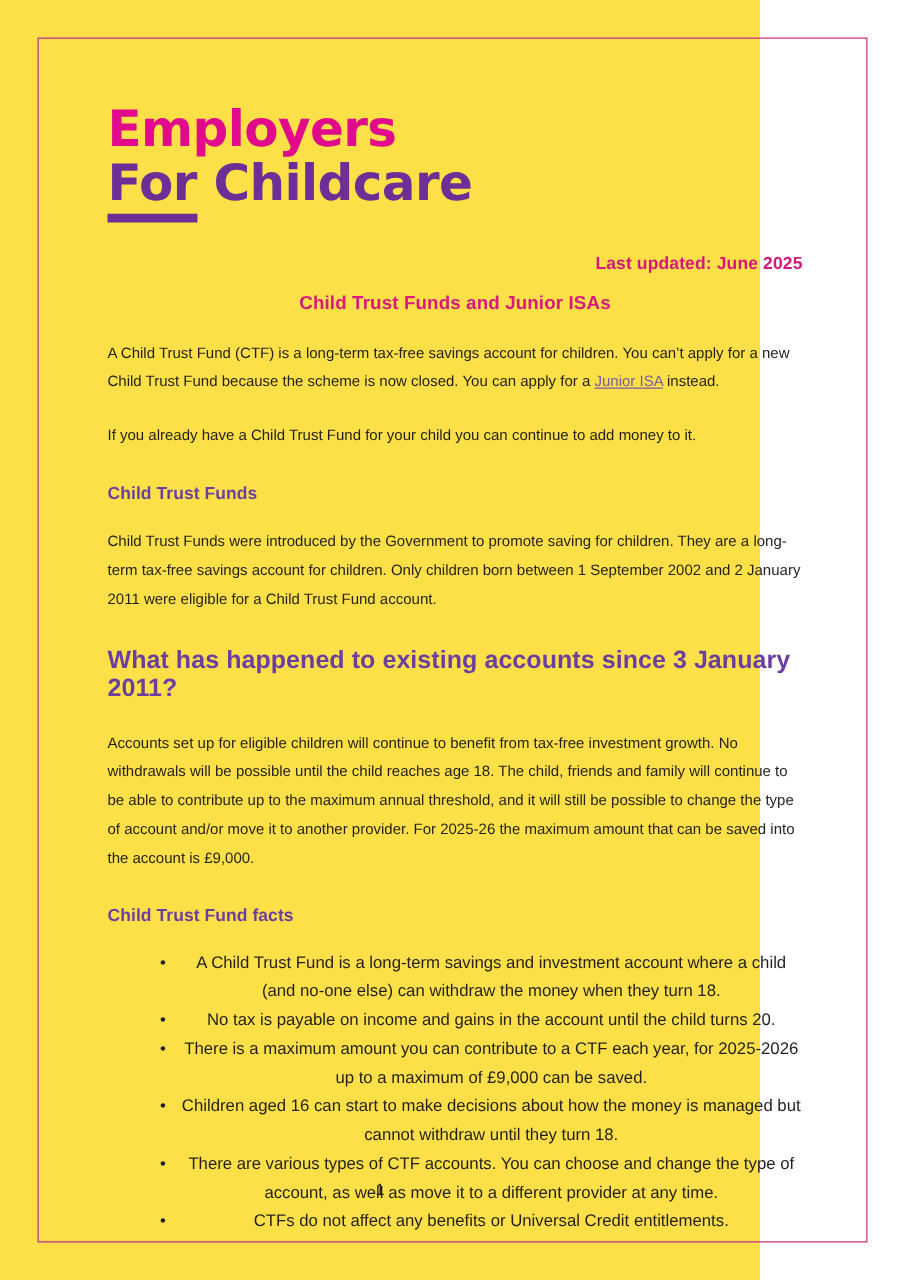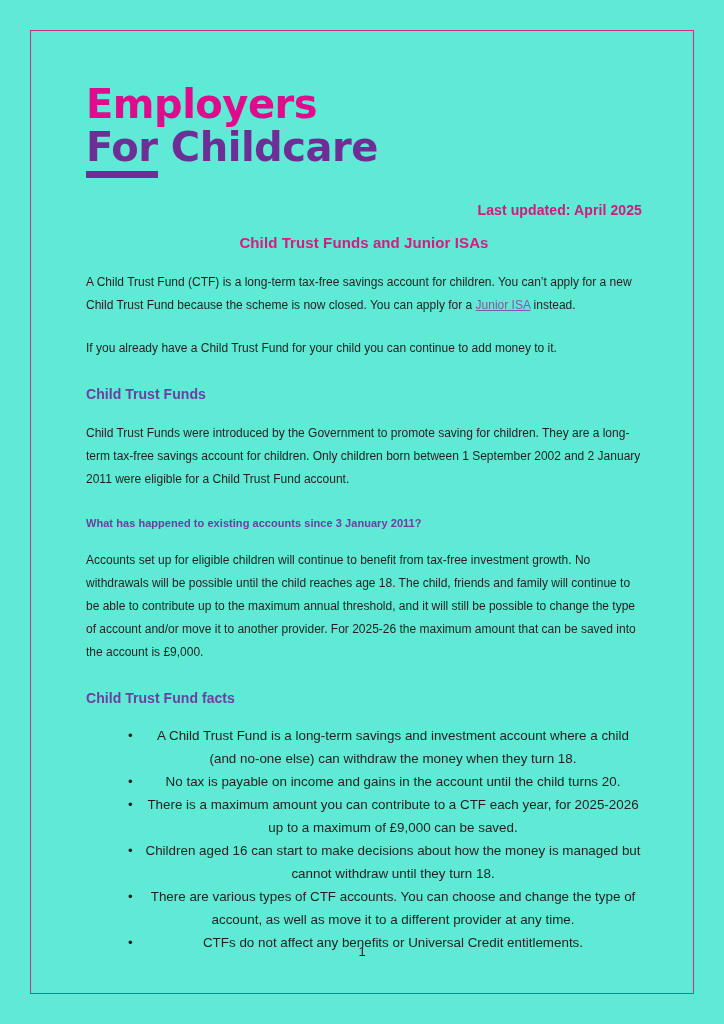--- a/index.html
+++ b/index.html
@@ -9,23 +9,23 @@
   }
   body {
     width: 724px;
     height: 1024px;
     font-family: "Liberation Sans", sans-serif;
     -webkit-font-smoothing: antialiased;
   }
 
   .page {
     position: relative;
-    width: 724px;
+    width: 608px;
     height: 1024px;
-    background: #5eead4;
+    background: #fde047;
     box-sizing: border-box;
   }
 
   
   .page-border {
     position: absolute;
     left: 30px;
     top: 30px;
     width: 664px;
     height: 964px;
@@ -108,21 +108,21 @@
 
   
   .heading {
     margin: 26px 0 0 0;
     font-size: 14px;
     font-weight: bold;
     color: #6b3fa0;
     letter-spacing: 0.05px;
   }
   .heading.h-large {
-    font-size: 11px;
+    font-size: 20px;
   }
 
   
   ul.facts {
     margin: 18px 0 0 0;
     padding: 0 0 0 42px;
     list-style: none;
     text-align: center;
   }
   ul.facts > li {
@@ -162,21 +162,21 @@
   <div class="page-border"></div>
 
   <div class="content">
 
     <div class="logo">
       <span class="logo-line1">Employers</span>
       <span class="logo-line2">For Childcare</span>
       <span class="logo-rule"></span>
     </div>
 
-    <div class="last-updated">Last updated:  April 2025</div>
+    <div class="last-updated">Last updated:  June 2025</div>
 
     <h1 class="doc-title">Child Trust Funds and Junior ISAs</h1>
 
     <p class="para"><span>A Child Trust Fund (CTF) is a long-term tax-free savings account for children. You can’t apply for a new Child Trust Fund because the scheme is now closed. You can apply for a </span><a class="inline-link" href="#">Junior ISA</a><span> instead.</span></p>
 
     <p class="para">If you already have a Child Trust Fund for your child you can continue to add money to it.</p>
 
     <h2 class="heading">Child Trust Funds</h2>
 
     <p class="para">Child Trust Funds were introduced by the Government to promote saving for children. They are a long-term tax-free savings account for children. Only children born between 1 September 2002 and 2 January 2011 were eligible for a Child Trust Fund account.</p>

